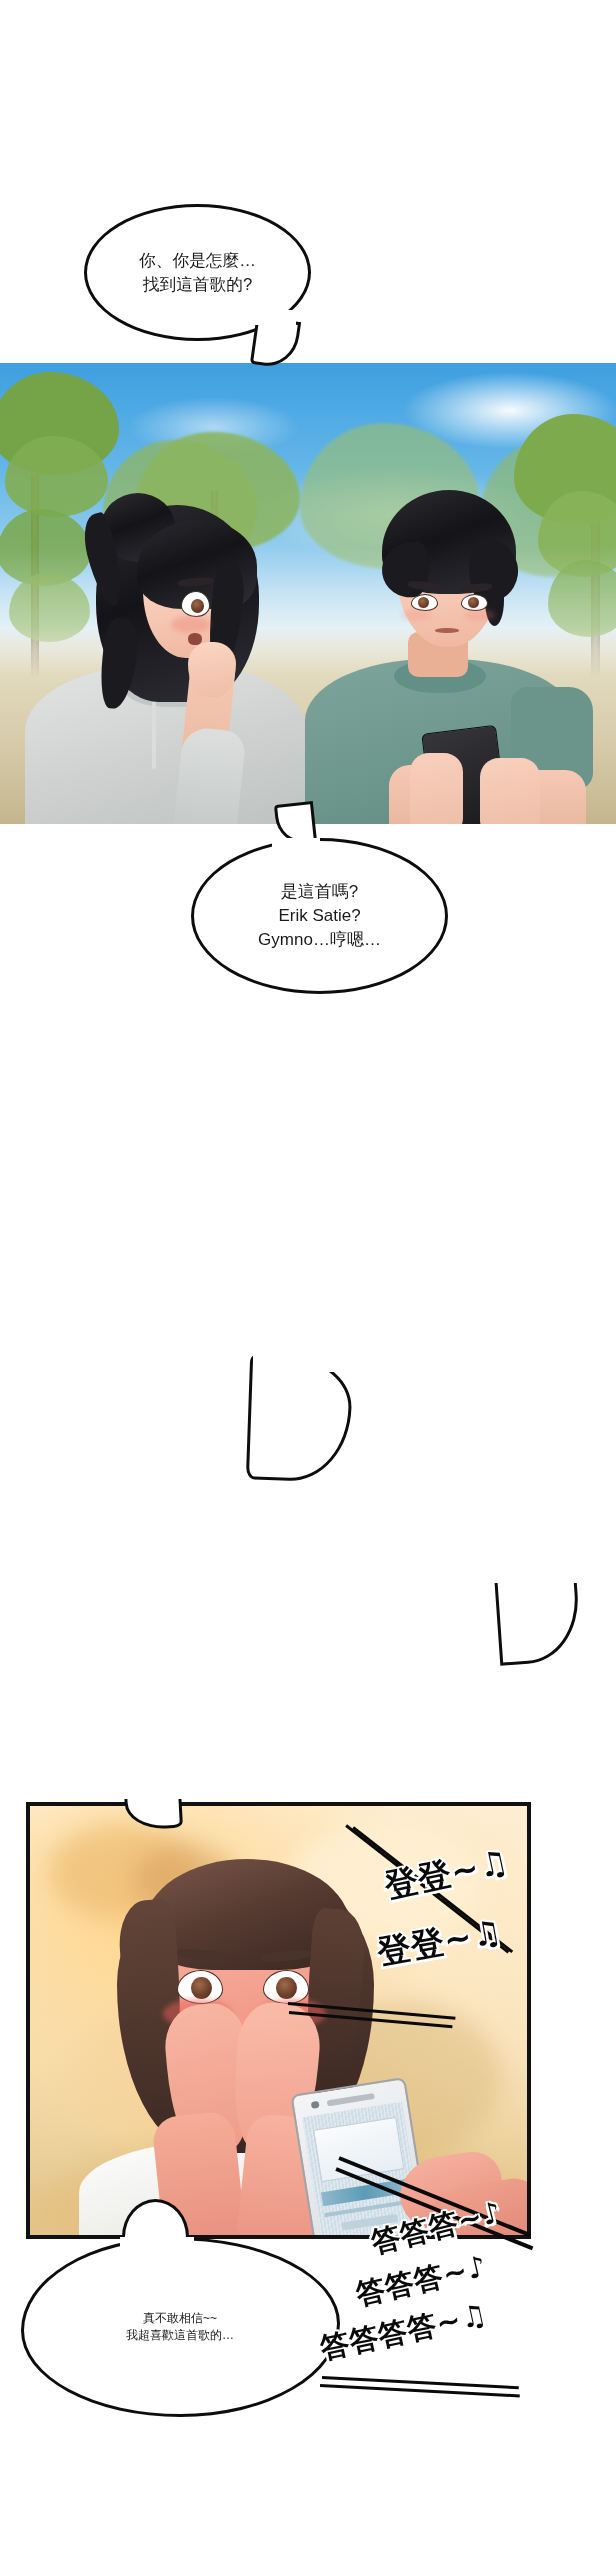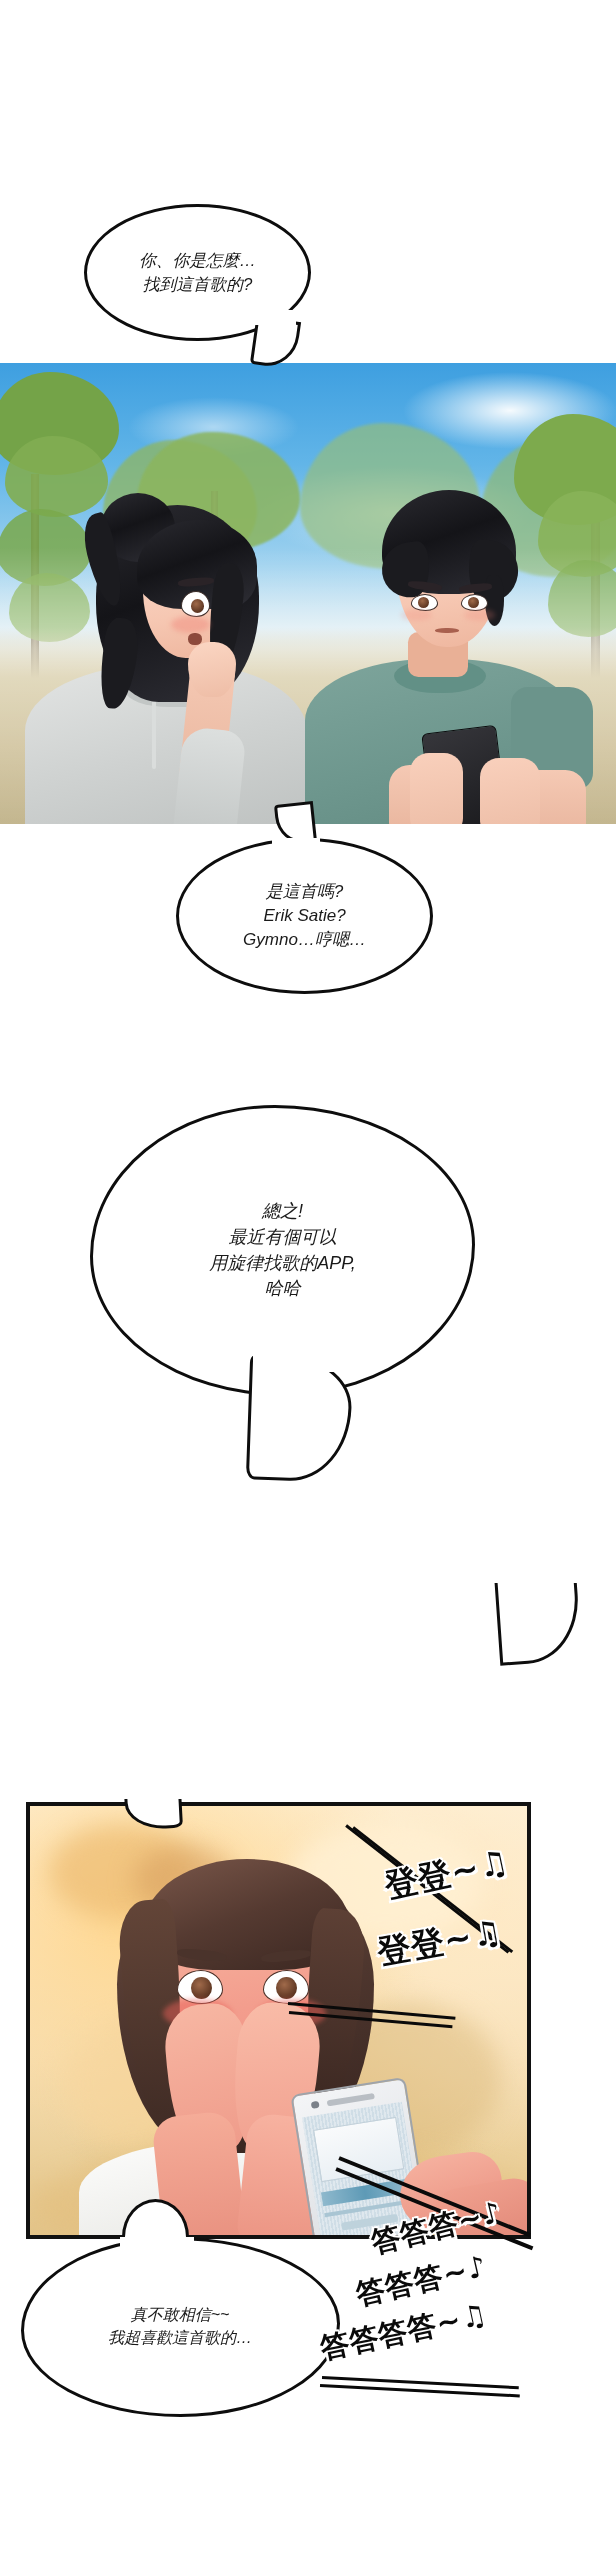--- a/index.html
+++ b/index.html
@@ -28,21 +28,21 @@
     background: #ffffff;
     border: 3.4px solid #0d0d0d;
     display: flex;
     align-items: center;
     justify-content: center;
     text-align: center;
     color: #1a1a1a;
     line-height: 1.42;
     z-index: 40;
   }
-  .bubble .txt { padding: 0 8.6px; white-space: pre-line; font-style: italic; }
+  .bubble .txt { padding: 0 8.6px; white-space: pre-line; }
 
   .bubble.oval { border-radius: 50% / 50%; }
   .bubble.blob {
     border-radius: 48% 52% 50% 50% / 52% 48% 52% 48%;
   }
 
   
   .tail {
     position: absolute;
     background: #ffffff;
@@ -273,32 +273,26 @@
       <div class="phone" style="left:128px; top:272px; width:75px; height:115px; transform: rotate(-7deg);"></div>
       <div class="hand" style="left:110px; top:296px; width:53px; height:84px; background:linear-gradient(170deg,#f9d0bc,#ecbca5); border-radius:19px;"></div>
       <div class="hand" style="left:180px; top:301px; width:60px; height:81px; background:linear-gradient(170deg,#f9d0bc,#ecbca5); border-radius:19px;"></div>
     </div>
   </div>
 
   <div class="tail" style="left:276px; top:803px; width:39px; height:41px;
               border-radius:10% 0 0 70%; transform: rotate(-6deg);"></div>
   <div class="tail-cover" style="left:272px; top:838px; width:48px; height:19px;"></div>
 
-  <div class="bubble oval" style="left:176px; top:838px; width:257px; height:156px; font-size:17px;">
+  <div class="bubble oval" style="left:191px; top:838px; width:257px; height:156px; font-size:17px;">
     <span class="txt">是這首嗎?
 Erik Satie?
 Gymno…哼嗯…</span>
   </div>
 
-  <div class="bubble blob" style="left:90px; top:1105px; width:385px; height:291px; font-size:18px;">
-    <span class="txt">總之!
-最近有個可以
-用旋律找歌的APP,
-哈哈</span>
-  </div>
   <div class="tail" style="left:248px; top:1357px; width:103px; height:124px;
               border-radius: 4% 60% 58% 8% / 6% 40% 60% 10%; transform: rotate(2deg);"></div>
   <div class="tail-cover" style="left:253px; top:1351px; width:94px; height:20.6px;"></div>
 
   <div class="tail" style="left:497px; top:1569px; width:82px; height:94px;
               border-radius: 0 6% 66% 0 / 0 8% 70% 0; transform: rotate(-4deg);"></div>
   <div class="tail-cover" style="left:490px; top:1564px; width:89px; height:19px;"></div>
 
   <div class="tail" style="left:125px; top:1790px; width:57px; height:39px;
               border-radius:0 0 16% 70%; transform: rotate(-3deg);"></div>
@@ -402,19 +396,19 @@
     <span>答答答~♪</span>
   </div>
   <div class="sfx" style="left:319px; top:2312px; font-size:29px; transform: rotate(-12deg);">
     <span>答答答答~♫</span>
   </div>
 
   <div class="tail" style="left:122px; top:2199px; width:67px; height:46px;
               border-radius:58% 58% 0 0 / 96% 96% 0 0;"></div>
   <div class="tail-cover" style="left:120px; top:2237px; width:74px; height:17px;"></div>
 
-  <div class="bubble blob" style="left:20.6px; top:2237px; width:319px; height:180px; font-size:16px;">
+  <div class="bubble blob" style="left:20.6px; top:2237px; width:319px; height:180px; font-size:12px;">
     <span class="txt">真不敢相信~~
 我超喜歡這首歌的…</span>
   </div>
 
 </div>
 
 
 </body></html>

